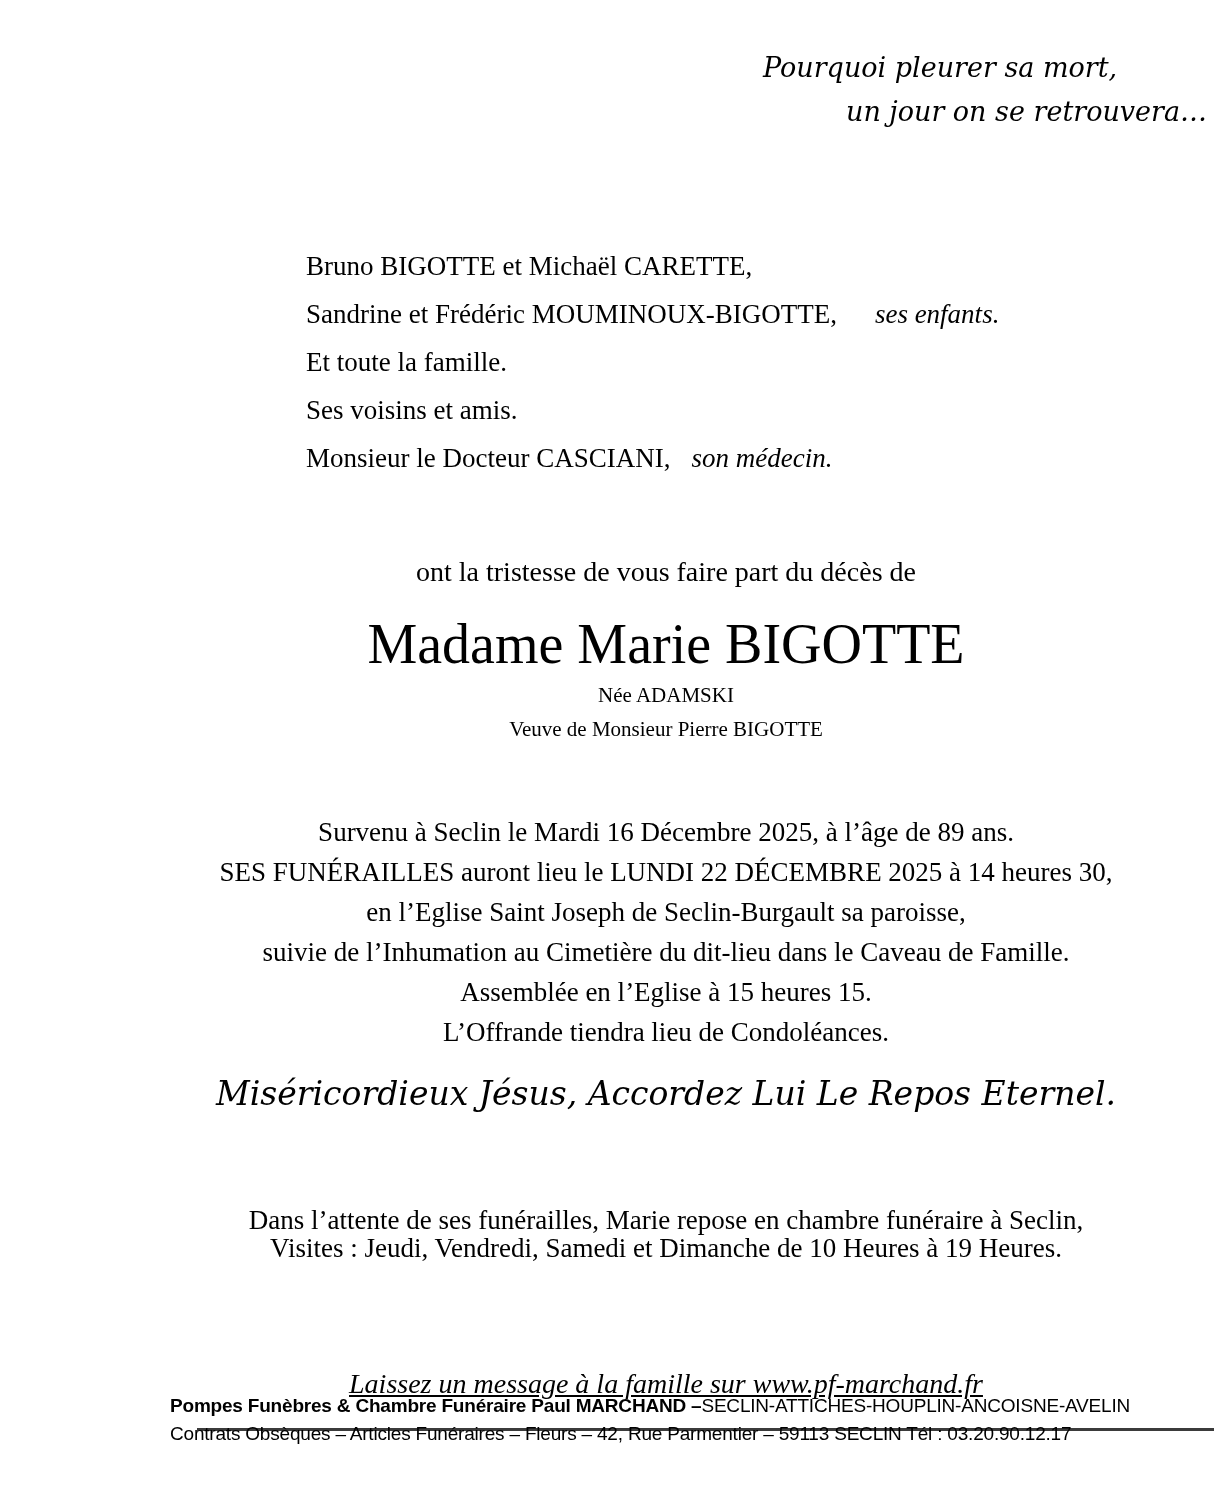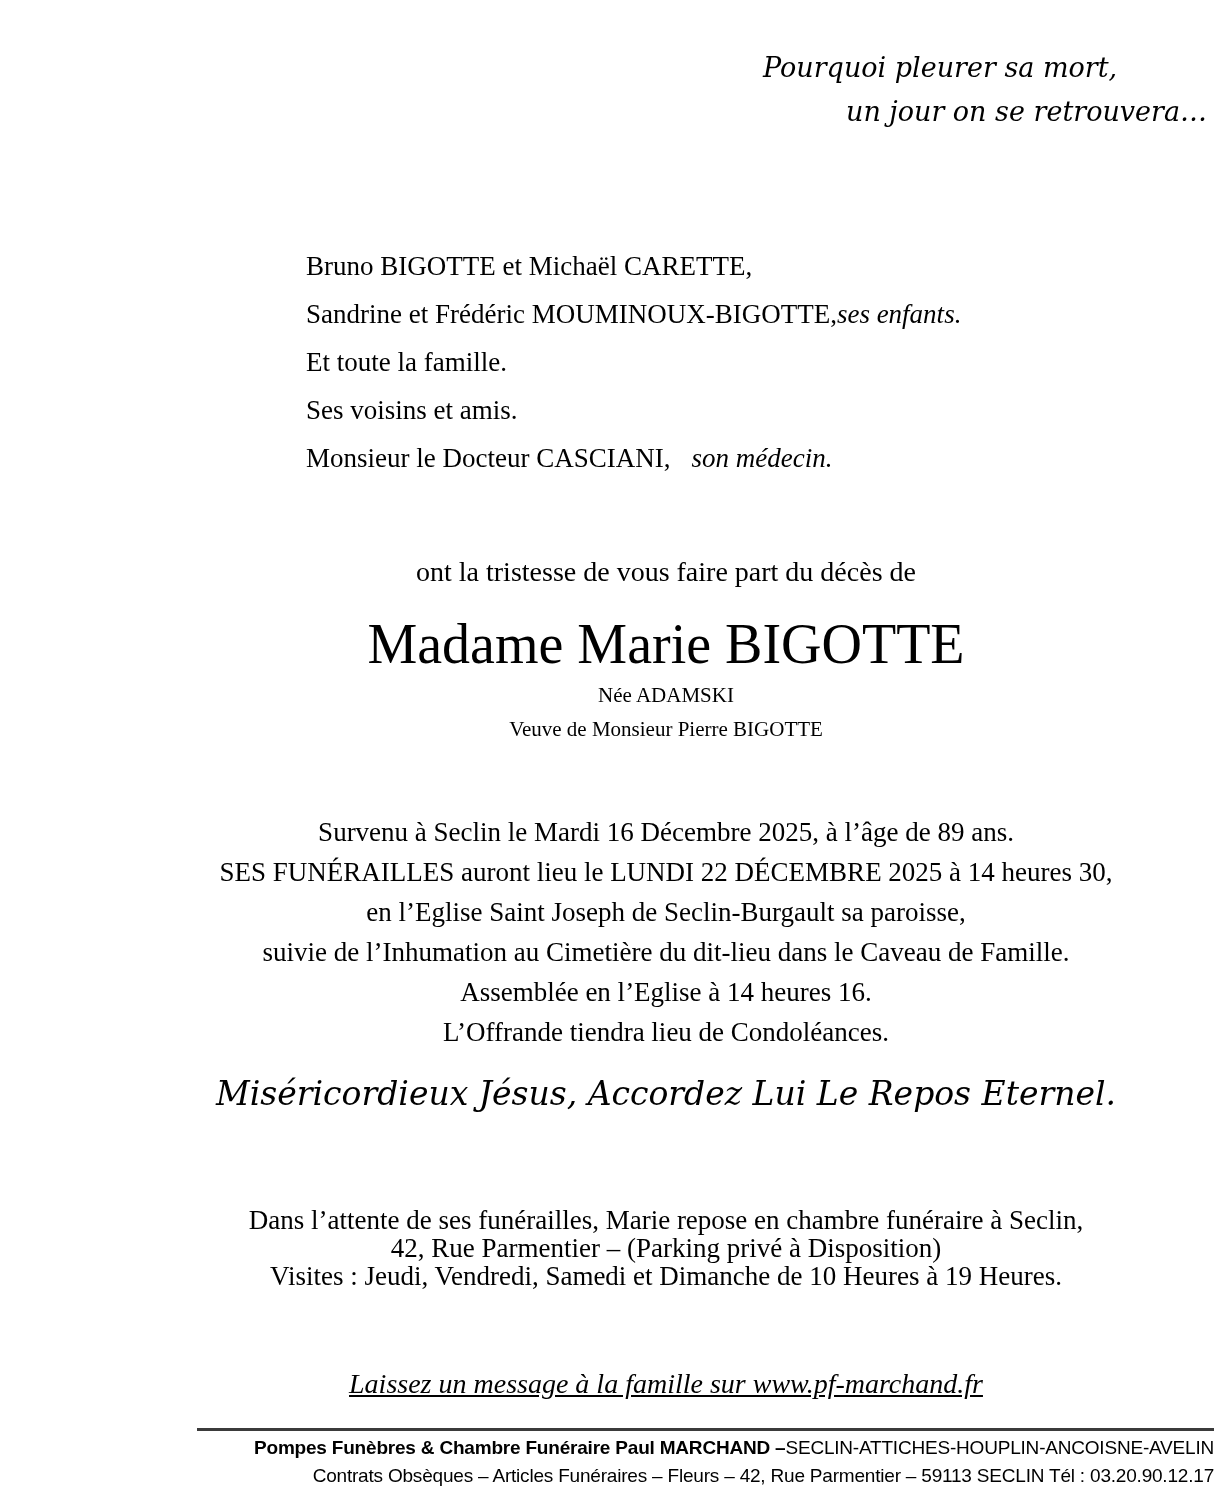--- a/index.html
+++ b/index.html
@@ -28,21 +28,21 @@
   
   .family-block {
     position: absolute;
     left: 306px;
     top: 242px;
     font-size: 27px;
     line-height: 48px;
     white-space: nowrap;
   }
   .relation-label { font-style: italic; }
-  .gap-38 { }
+  .gap-38 { margin-left: 38px; }
   .gap-50 { margin-left: 21px; }
 
   
   .center-col {
     position: absolute;
     left: 120px;
     width: 1092px;
     text-align: center;
   }
   .intro-line { top: 556px; font-size: 28px; }
@@ -76,22 +76,22 @@
     position: absolute;
     left: 197px;
     right: 0;
     top: 1428px;
     border-top: 3px solid #3b3b3b;
   }
   .footer-block {
     position: absolute;
     left: 170px;
     width: 1044px;
-    top: 1434px;
-    text-align: right;
+    top: 1392px;
+    text-align: left;
     font-family: "Liberation Sans", sans-serif;
     font-size: 19px;
     line-height: 28px;
     letter-spacing: -0.2px;
     white-space: nowrap;
   }
   .footer-bold { font-weight: bold; }
 </style>
 </head>
 <body>
@@ -125,29 +125,28 @@
     <div class="deceased-name">Madame Marie BIGOTTE</div>
     <div class="maiden-name-line">Née ADAMSKI</div>
     <div class="widow-line">Veuve de Monsieur Pierre BIGOTTE</div>
   </div>
 
   <div class="center-col details-block">
     <div class="detail-line">Survenu à Seclin le Mardi 16 Décembre 2025, à l’âge de 89 ans.</div>
     <div class="detail-line">SES FUNÉRAILLES auront lieu le LUNDI 22 DÉCEMBRE 2025 à 14 heures 30,</div>
     <div class="detail-line">en l’Eglise Saint Joseph de Seclin-Burgault sa paroisse,</div>
     <div class="detail-line">suivie de l’Inhumation au Cimetière du dit-lieu dans le Caveau de Famille.</div>
-    <div class="detail-line">Assemblée en l’Eglise à 14 heures 16.</div>
+    <div class="detail-line">Assemblée en l’Eglise à 15 heures 15.</div>
     <div class="detail-line">L’Offrande tiendra lieu de Condoléances.</div>
   </div>
 
   <div class="center-col prayer-line">Miséricordieux Jésus, Accordez Lui Le Repos Eternel.</div>
 
   <div class="center-col repose-block">
     <div class="repose-line">Dans l’attente de ses funérailles, Marie repose en chambre funéraire à Seclin,</div>
-    <div class="repose-line">42, Rue Parmentier – (Parking privé à Disposition)</div>
     <div class="repose-line">Visites : Jeudi, Vendredi, Samedi et Dimanche de 10 Heures à 19 Heures.</div>
   </div>
 
   <div class="center-col website-message">Laissez un message à la famille sur www.pf-marchand.fr</div>
 
   <div class="footer-rule"></div>
   <div class="footer-block">
     <div>
       <span class="footer-bold">Pompes Funèbres &amp; Chambre Funéraire Paul MARCHAND –</span><span>SECLIN-ATTICHES-HOUPLIN-ANCOISNE-AVELIN</span>
     </div>

